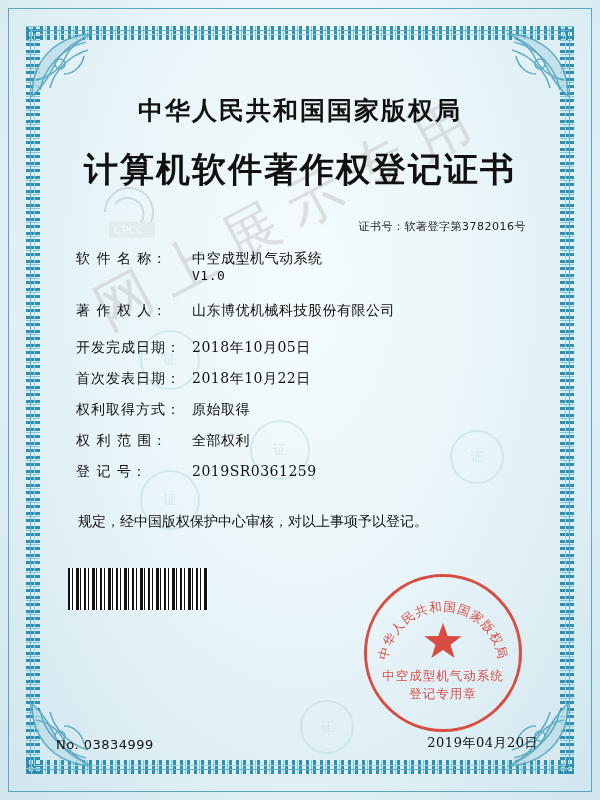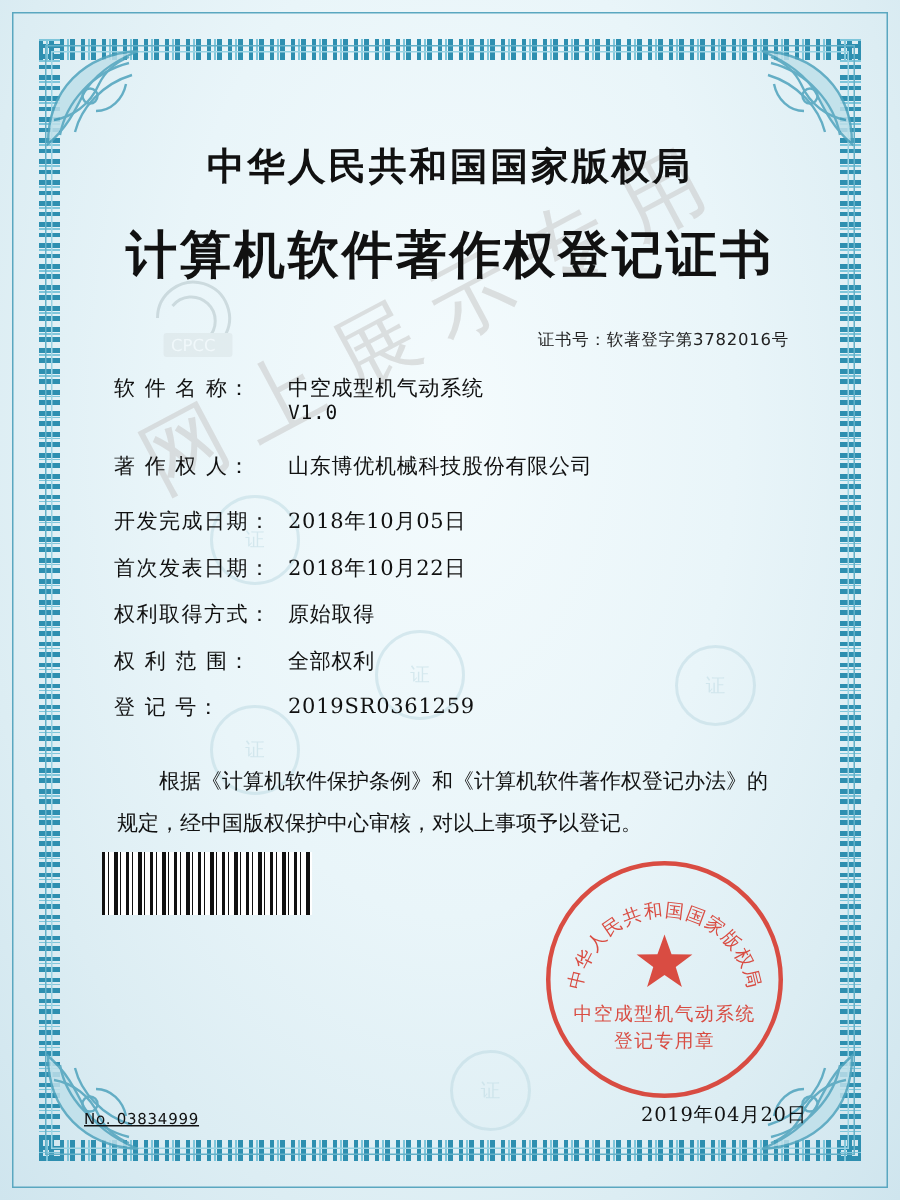--- a/index.html
+++ b/index.html
@@ -257,25 +257,24 @@
     line-height: 1.45;
     color: #d8362a;
     font-family: "DejaVu Serif", serif;
     letter-spacing: 1px;
   }
 
   .footer-no {
     position: absolute;
     left: 56px;
     bottom: 48px;
-    font-size: 10px;
+    font-size: 13px;
     color: #111;
     font-family: "DejaVu Sans", sans-serif;
     letter-spacing: 0.5px;
-    text-decoration: underline;
   }
   .footer-date {
     position: absolute;
     right: 62px;
     bottom: 48px;
     font-size: 13px;
     color: #111;
     font-family: "DejaVu Serif", serif;
     letter-spacing: 0.5px;
   }
@@ -403,21 +402,20 @@
       </div>
 
       <div class="field-row tight">
         <div class="field-label">登 记 号：</div>
         <div class="field-value">2019SR0361259</div>
       </div>
 
     </div>
 
     <div class="paras">
-      <div class="para-indent">根据《计算机软件保护条例》和《计算机软件著作权登记办法》的</div>
       <div>规定，经中国版权保护中心审核，对以上事项予以登记。</div>
     </div>
 
   </div>
 
   <div class="barcode"></div>
 
   <div class="seal">
     <svg class="seal-arc" viewBox="0 0 152 152">
       <defs>

